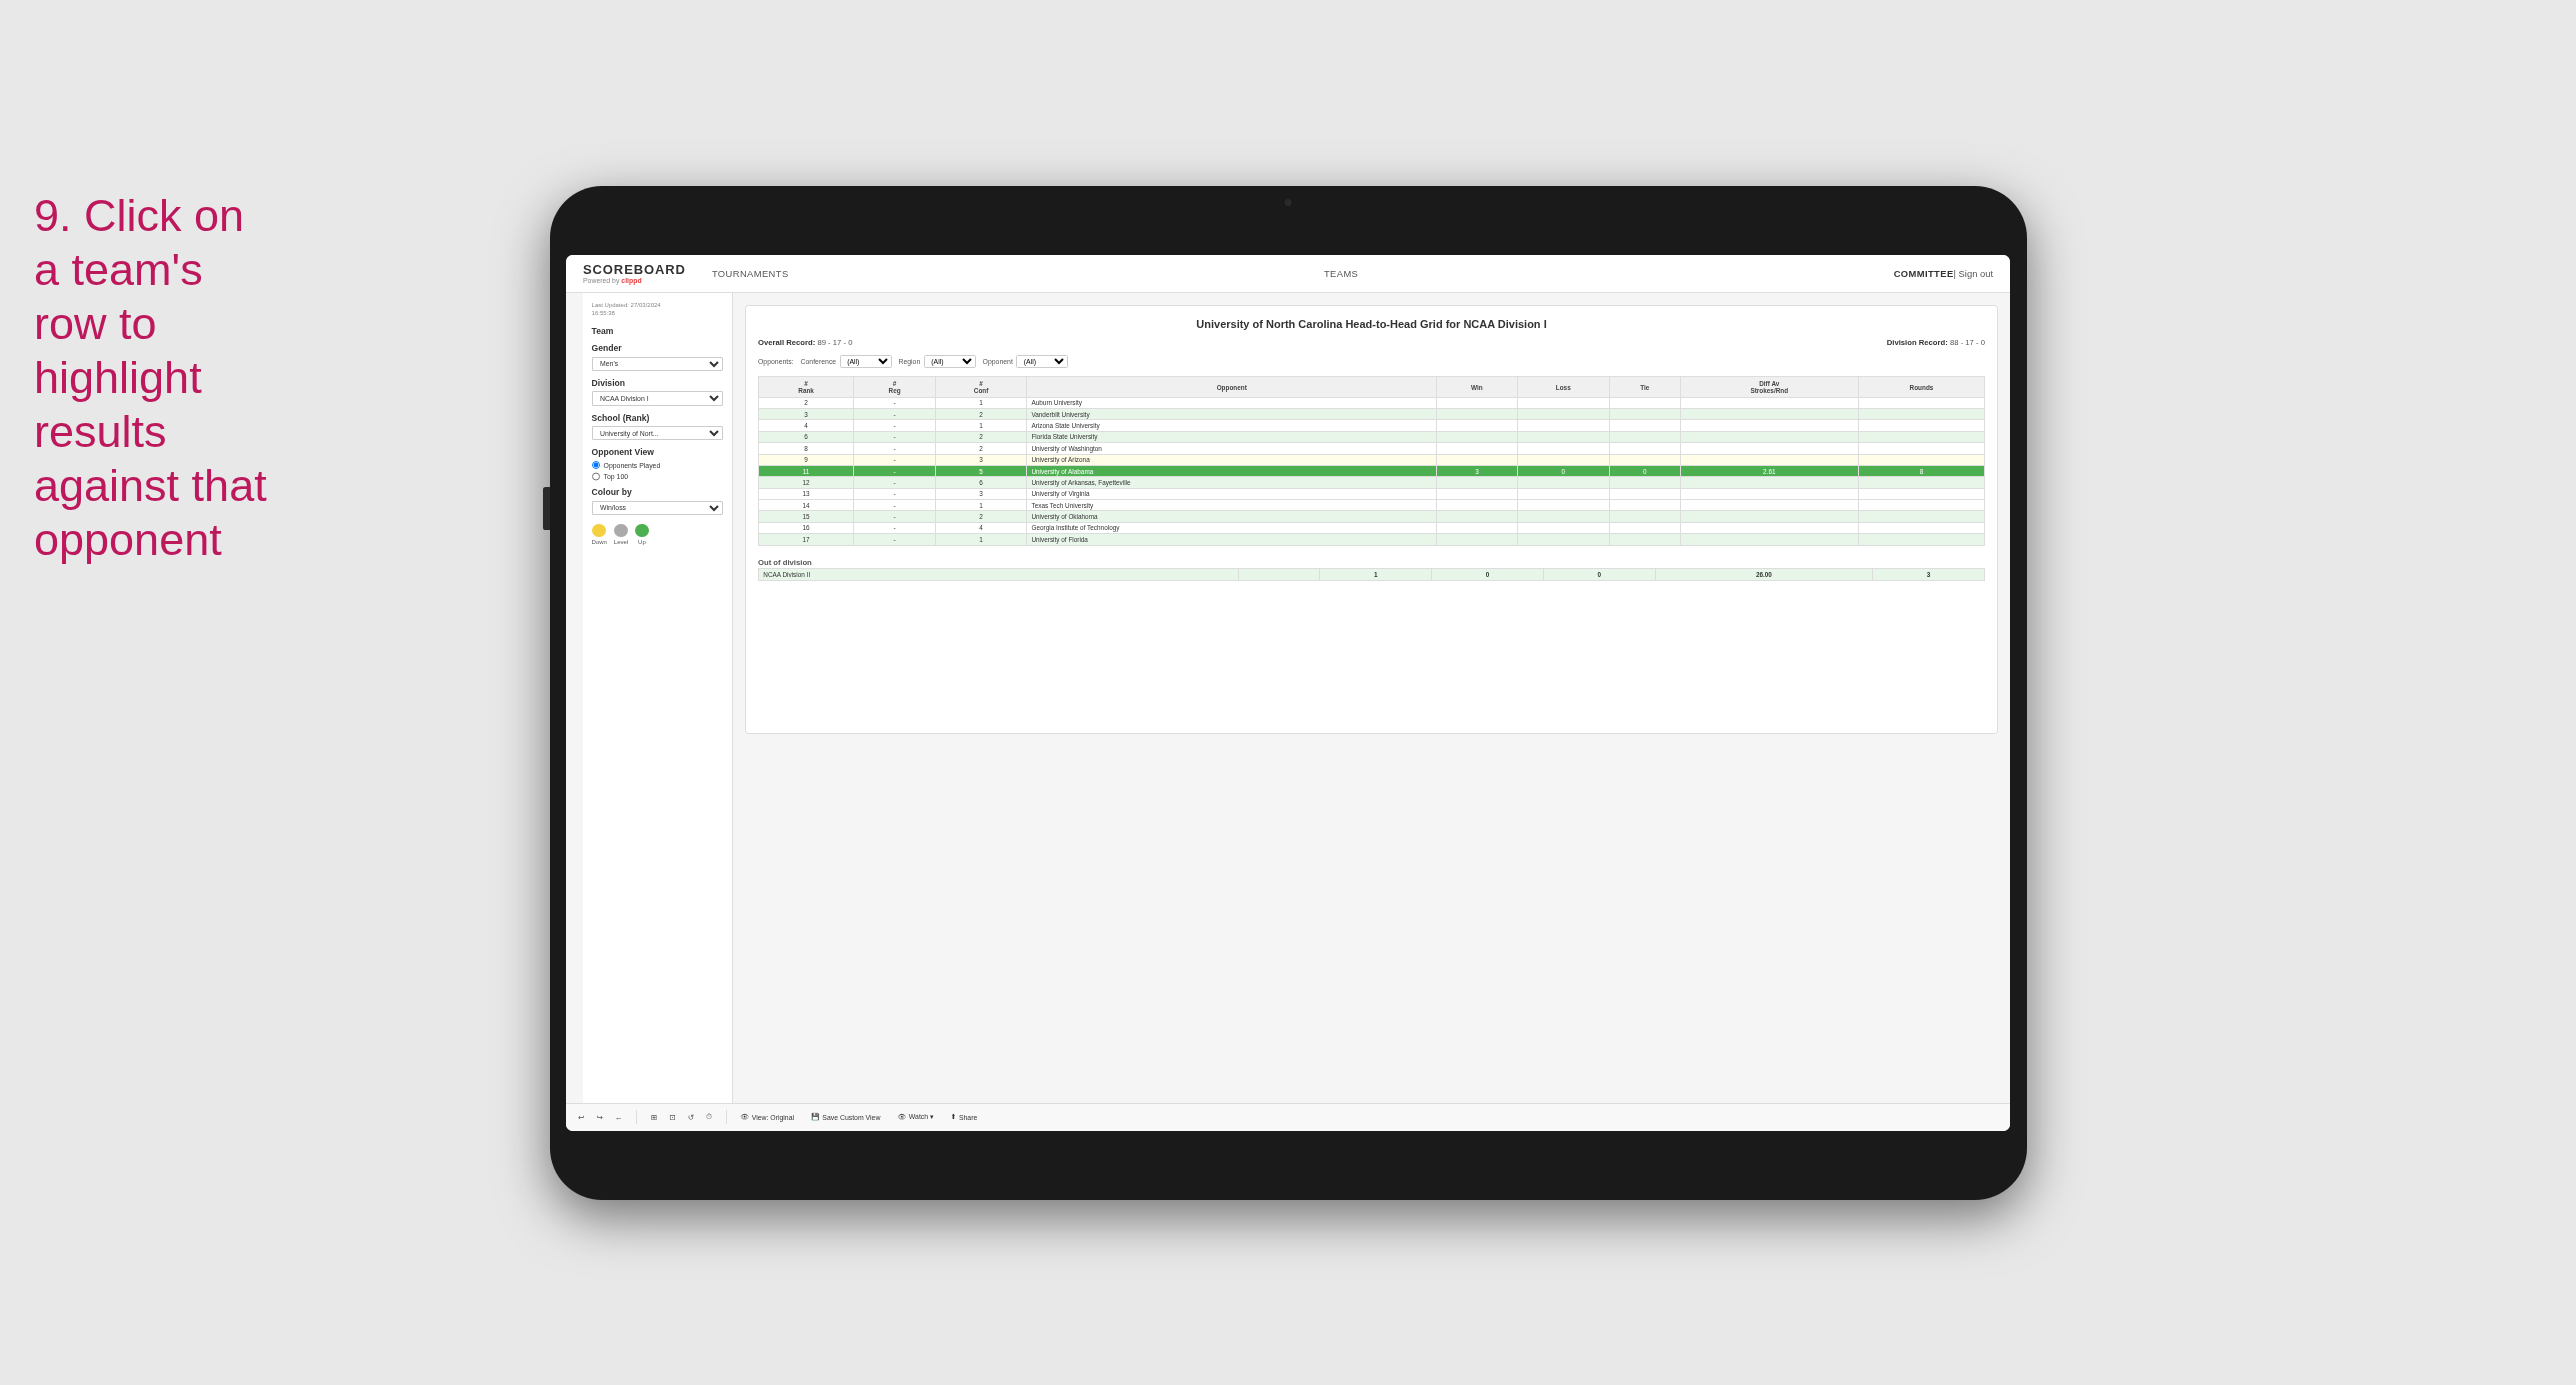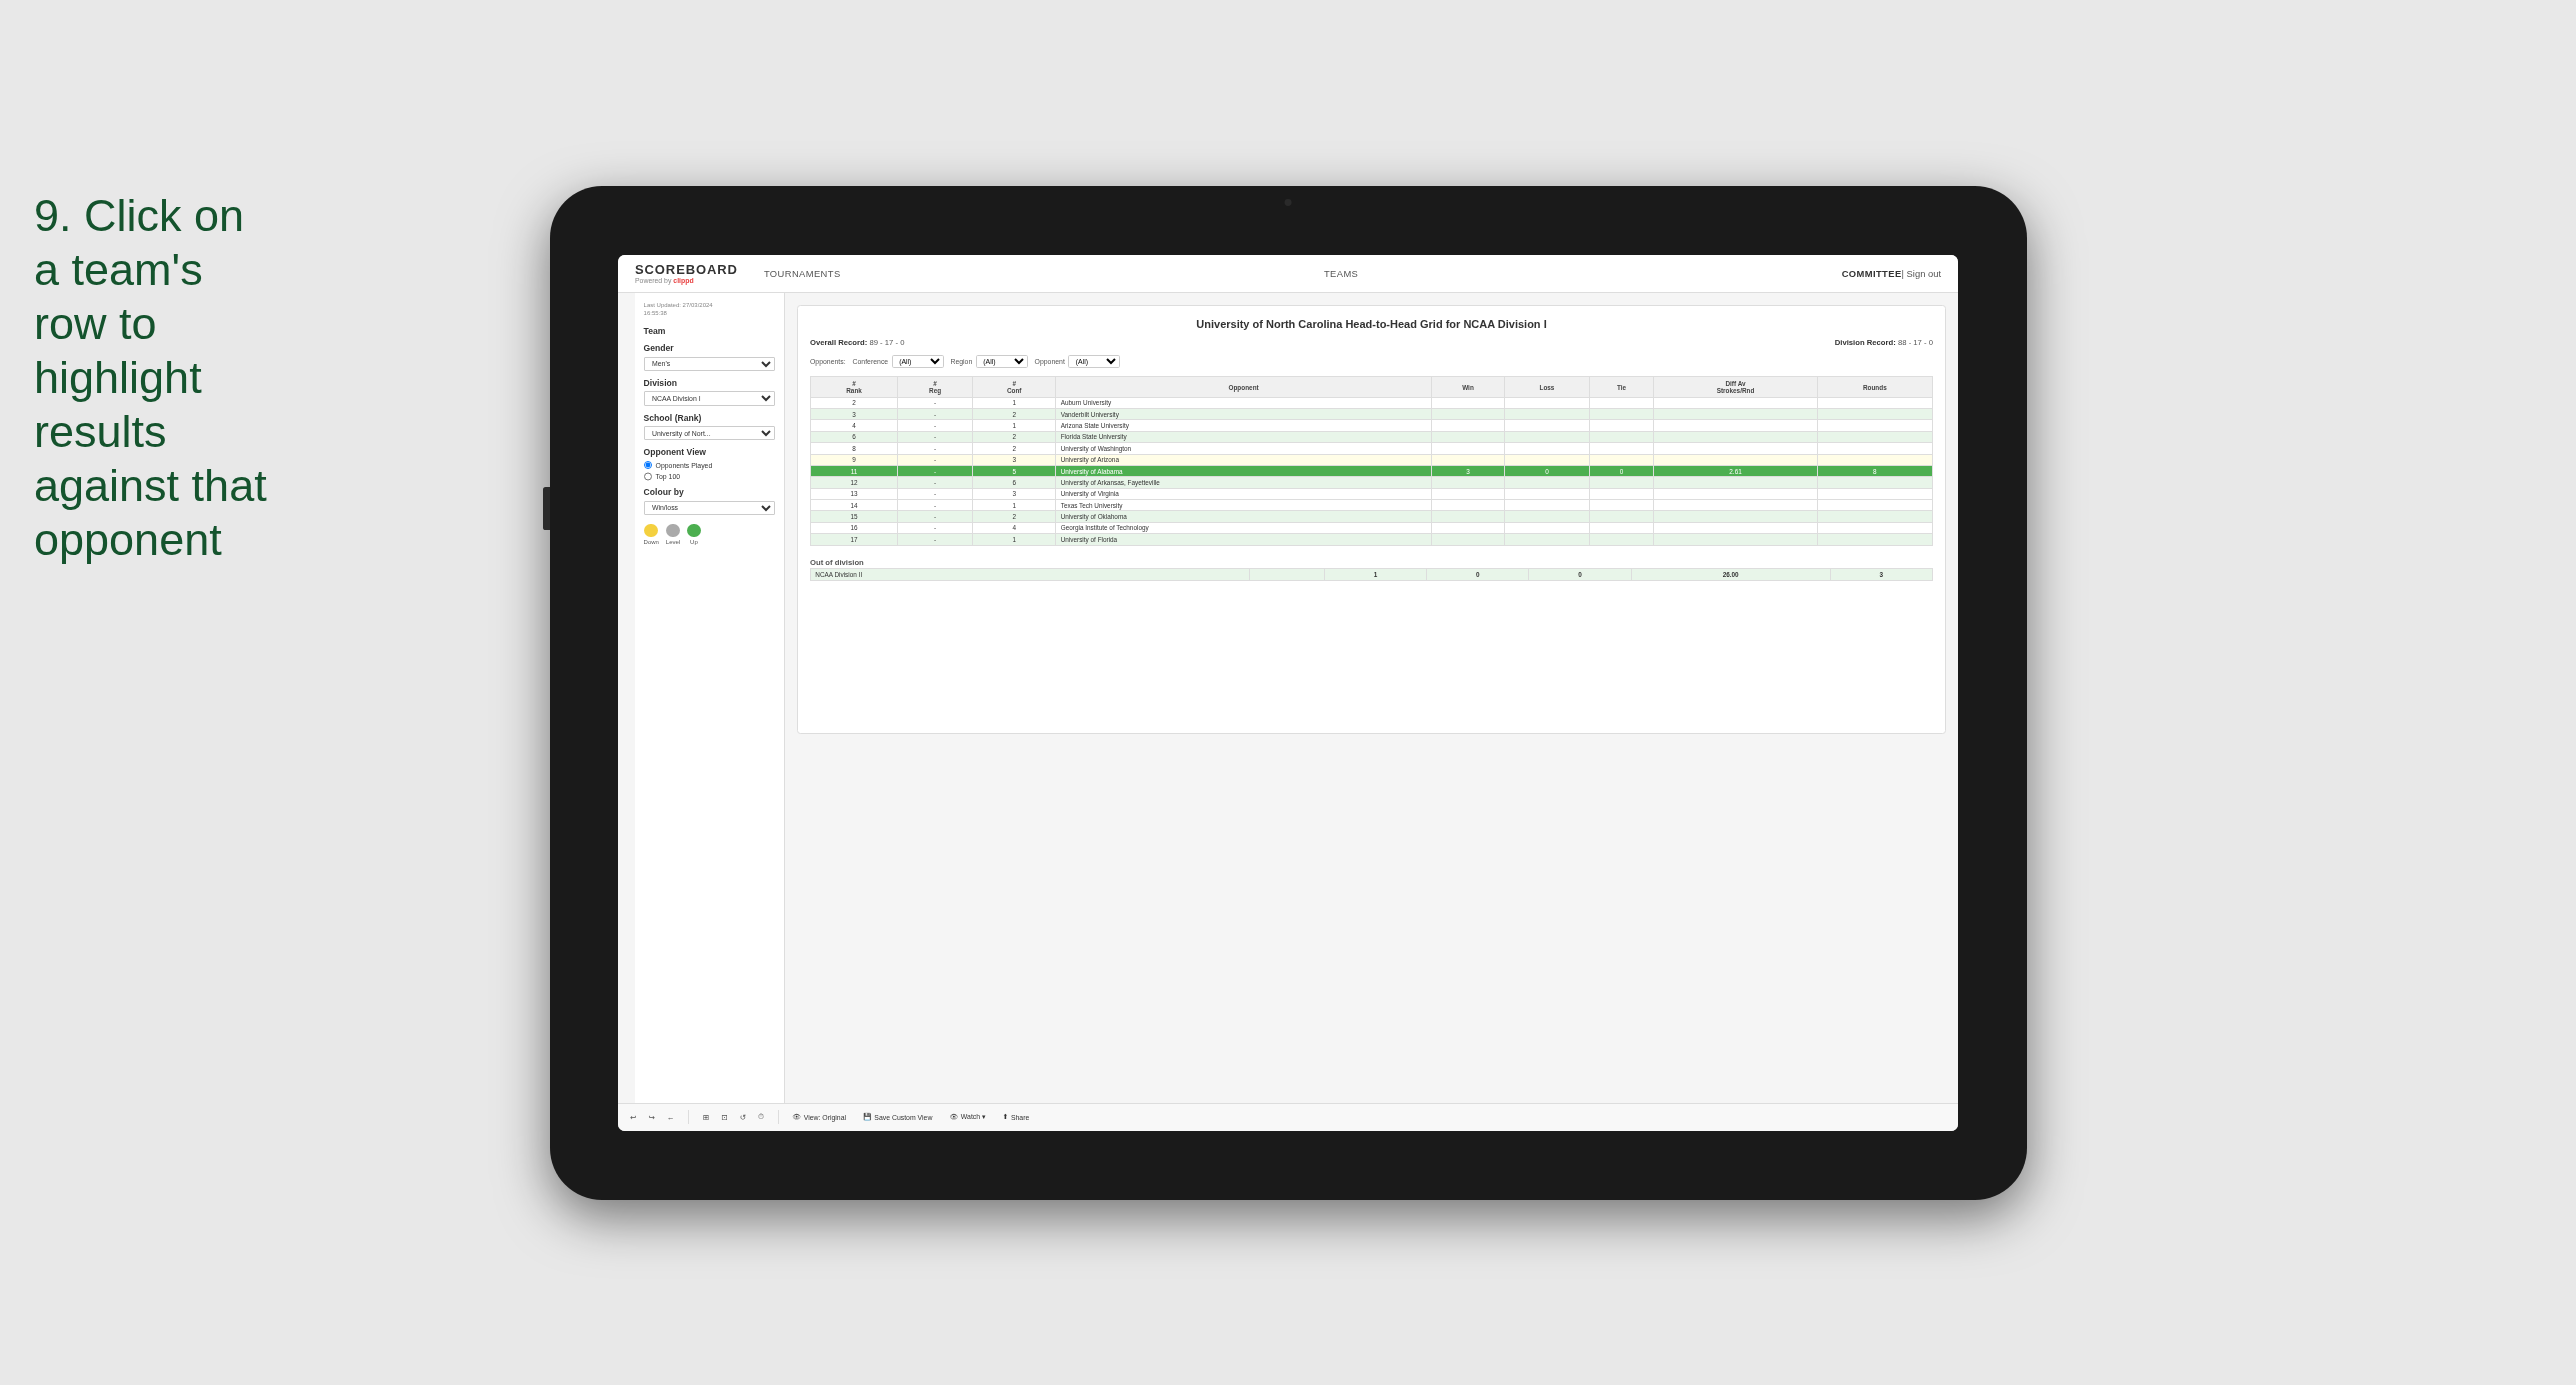--- a/index.html
+++ b/index.html
@@ -15,37 +15,37 @@
     }
 
     .instruction-text {
       position: absolute;
       left: 34px;
       top: 189px;
       width: 241px;
       font-size: 45px;
       font-weight: 400;
       line-height: 1.2;
-      color: #14532d;
+      color: #be185d;
     }
 
     .tablet-outer {
       width: 1477px;
       height: 1014px;
       background: #1a1a1a;
       border-radius: 52px;
       display: flex;
       align-items: center;
       justify-content: center;
       position: relative;
       box-shadow: 0 17px 52px rgba(0,0,0,0.5);
     }
 
     .tablet-screen {
-      width: 1340px;
+      width: 1444px;
       height: 876px;
       background: #fff;
       border-radius: 6.9px;
       overflow: hidden;
       display: flex;
       flex-direction: column;
     }
 
     
     .top-nav {

